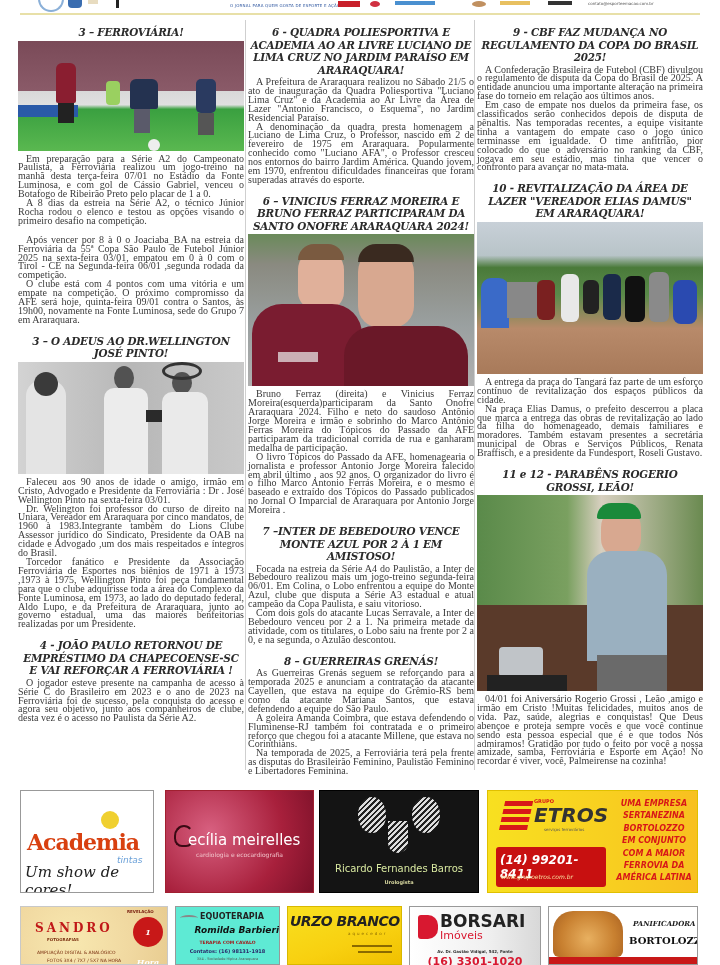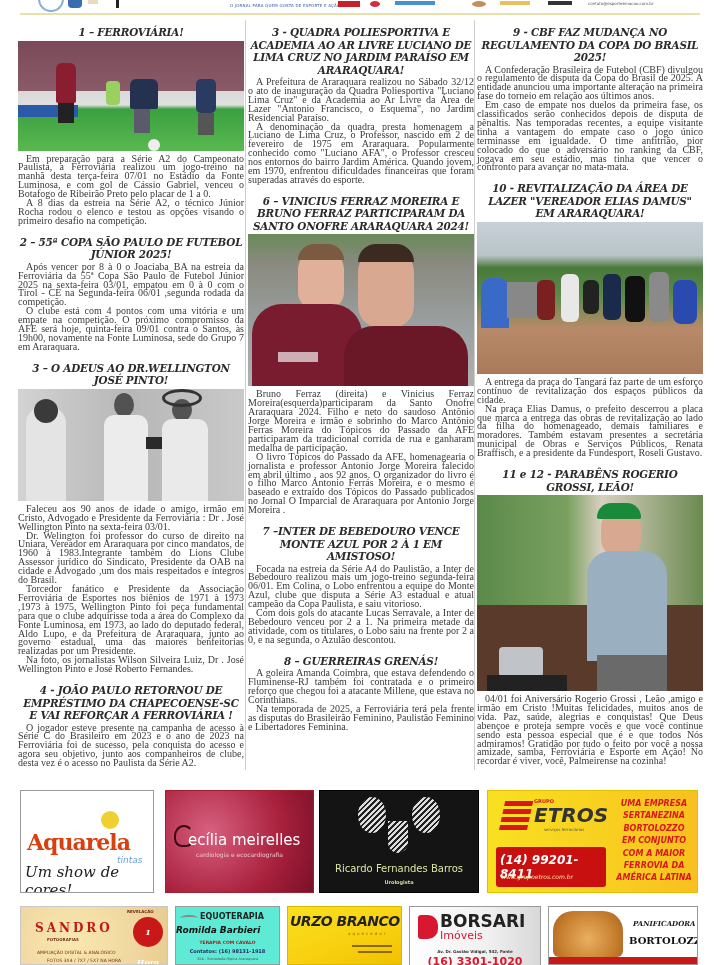--- a/index.html
+++ b/index.html
@@ -52,70 +52,68 @@
   <div class="sp" style="left:548px;width:24px;background:#333;height:4px;"></div>
   <div class="mail">contato@esporteemacao.com.br</div>
   <div class="rule"></div>
 </div>
 
 <div class="vline" style="left:245px"></div>
 <div class="vline" style="left:474px"></div>
 
 <div class="col c1">
   <div class="art">
-    <h2>1 – FERROVIÁRIA!</h2>
+    <h2>3 – FERROVIÁRIA!</h2>
     <div class="photo" style="height:110px;background:linear-gradient(#7a4a58 0,#8a5a68 45%,#d8d8d8 45%,#e0e0e0 58%,#3aa040 62%,#5ab850 100%);">
       <span style="left:0;top:64px;width:60px;height:12px;background:#2a5aa8;"></span>
       <span style="left:38px;top:22px;width:20px;height:40px;background:#8a1e30;border-radius:6px 6px 2px 2px;"></span>
       <span style="left:40px;top:62px;width:16px;height:20px;background:#222;"></span>
       <span style="left:88px;top:40px;width:14px;height:24px;background:#9ad060;border-radius:4px;"></span>
       <span style="left:112px;top:38px;width:28px;height:30px;background:#243250;border-radius:6px 6px 2px 2px;"></span>
       <span style="left:116px;top:68px;width:16px;height:24px;background:#5a5a6a;"></span>
       <span style="left:178px;top:38px;width:20px;height:34px;background:#2a3a60;border-radius:5px;"></span>
       <span style="left:180px;top:72px;width:16px;height:22px;background:#555;"></span>
       <span style="left:130px;top:98px;width:12px;height:12px;background:#eee;border-radius:50%;"></span>
     </div>
     <p>Em preparação para a Série A2 do Campeonato Paulista, a Ferroviária realizou um jogo-treino na manhã desta terça-feira 07/01 no Estádio da Fonte Luminosa, e com gol de Cássio Gabriel, venceu o Botafogo de Ribeirão Preto pelo placar de 1 a 0.</p>
     <p>A 8 dias da estreia na Série A2, o técnico Júnior Rocha rodou o elenco e testou as opções visando o primeiro desafio na competição.</p>
   </div>
 
   <div class="art">
-    <h2>2 – 55ª COPA SÃO PAULO DE FUTEBOL JÚNIOR 2025!</h2>
     <p>Após vencer por 8 à 0 o Joaciaba_BA na estreia da Ferroviária da 55ª Copa São Paulo de Futebol Júnior 2025 na sexta-feira 03/01, empatou em 0 à 0 com o Tirol - CE na Segunda-feira 06/01 ,segunda rodada da competição.</p>
     <p>O clube está com 4 pontos com uma vitória e um empate na competição. O próximo compromisso da AFE será hoje, quinta-feira 09/01 contra o Santos, às 19h00, novamente na Fonte Luminosa, sede do Grupo 7 em Araraquara.</p>
   </div>
 
   <div class="art">
     <h2>3 – O ADEUS AO DR.WELLINGTON JOSÉ PINTO!</h2>
     <div class="photo" style="height:112px;background:linear-gradient(90deg,#d8d2c8,#bdb6aa 50%,#cfc8bc);filter:grayscale(1);">
       <span style="left:8px;top:18px;width:40px;height:94px;background:#e8e4dc;border-radius:16px 16px 0 0;"></span>
       <span style="left:16px;top:10px;width:24px;height:24px;background:#3a3a3a;border-radius:50%;"></span>
       <span style="left:96px;top:4px;width:20px;height:24px;background:#5a5048;border-radius:50%;"></span>
       <span style="left:86px;top:26px;width:44px;height:86px;background:#f0ece4;border-radius:10px 10px 0 0;"></span>
       <span style="left:128px;top:48px;width:22px;height:12px;background:#2a2a2a;"></span>
       <span style="left:154px;top:10px;width:20px;height:22px;background:#5a5048;border-radius:50%;"></span>
       <span style="left:144px;top:30px;width:46px;height:82px;background:#eeeae2;border-radius:10px 10px 0 0;"></span>
       <span style="left:144px;top:0;width:40px;height:18px;border:3px solid #333;border-radius:50%;"></span>
     </div>
     <p>Faleceu aos 90 anos de idade o amigo, irmão em Cristo, Advogado e Presidente da Ferroviária : Dr . José Wellington Pinto na sexta-feira 03/01.</p>
     <p>Dr. Welington foi professor do curso de direito na Uniara, Vereador em Araraquara por cinco mandatos, de 1960 à 1983.Integrante também do Lions Clube Assessor jurídico do Sindicato, Presidente da OAB na cidade e Advogado ,um dos mais respeitados e íntegros do Brasil.</p>
     <p>Torcedor fanático e Presidente da Associação Ferroviária de Esportes nos biênios de 1971 à 1973 ,1973 à 1975, Wellington Pinto foi peça fundamental para que o clube adquirisse toda a área do Complexo da Fonte Luminosa, em 1973, ao lado do deputado federal, Aldo Lupo, e da Prefeitura de Araraquara, junto ao governo estadual, uma das maiores benfeitorias realizadas por um Presidente.</p>
-    <p>Na foto, os jornalistas Wilson Silveira Luiz, Dr . José Wellington Pinto e José Roberto Fernandes.</p>
   </div>
 
   <div class="art">
     <h2>4 - JOÃO PAULO RETORNOU DE EMPRÉSTIMO DA CHAPECOENSE-SC E VAI REFORÇAR A FERROVIÁRIA !</h2>
     <p>O jogador esteve presente na campanha de acesso à Série C do Brasileiro em 2023 e o ano de 2023 na Ferroviária foi de sucesso, pela conquista do acesso e agora seu objetivo, junto aos companheiros de clube, desta vez é o acesso no Paulista da Série A2.</p>
   </div>
 </div>
 
 <div class="col c2">
   <div class="art">
-    <h2>3 - QUADRA POLIESPORTIVA E ACADEMIA AO AR LIVRE LUCIANO DE LIMA CRUZ NO JARDIM PARAÍSO EM ARARAQUARA!</h2>
-    <p>A Prefeitura de Araraquara realizou no Sábado 32/12 o ato de inauguração da Quadra Poliesportiva "Luciano Lima Cruz" e da Academia ao Ar Livre da Área de Lazer "Antonio Francisco, o Esquema", no Jardim Residencial Paraíso.</p>
+    <h2>6 - QUADRA POLIESPORTIVA E ACADEMIA AO AR LIVRE LUCIANO DE LIMA CRUZ NO JARDIM PARAÍSO EM ARARAQUARA!</h2>
+    <p>A Prefeitura de Araraquara realizou no Sábado 21/5 o ato de inauguração da Quadra Poliesportiva "Luciano Lima Cruz" e da Academia ao Ar Livre da Área de Lazer "Antonio Francisco, o Esquema", no Jardim Residencial Paraíso.</p>
     <p>A denominação da quadra presta homenagem a Luciano de Lima Cruz, o Professor, nascido em 2 de fevereiro de 1975 em Araraquara. Popularmente conhecido como "Luciano AFA", o Professor cresceu nos entornos do bairro Jardim América. Quando jovem, em 1970, enfrentou dificuldades financeiras que foram superadas através do esporte.</p>
   </div>
 
   <div class="art">
     <h2>6 – VINICIUS FERRAZ MOREIRA E BRUNO FERRAZ PARTICIPARAM DA SANTO ONOFRE ARARAQUARA 2024!</h2>
     <div class="photo" style="height:152px;background:linear-gradient(#6a8a5a 0,#8a8a80 20%,#9aa0a0 60%,#b0b0b0 100%);">
       <span style="left:50px;top:14px;width:46px;height:62px;background:#e0b09a;border-radius:22px 22px 18px 18px;"></span>
       <span style="left:50px;top:10px;width:46px;height:16px;background:#7a5a40;border-radius:20px 20px 0 0;"></span>
       <span style="left:4px;top:70px;width:110px;height:82px;background:#7a1c30;border-radius:30px 30px 0 0;"></span>
       <span style="left:110px;top:14px;width:56px;height:80px;background:#d8a890;border-radius:24px 24px 22px 22px;"></span>
@@ -128,20 +126,21 @@
   </div>
 
   <div class="art">
     <h2>7 –INTER DE BEBEDOURO VENCE MONTE AZUL POR 2 À 1 EM AMISTOSO!</h2>
     <p>Focada na estreia da Série A4 do Paulistão, a Inter de Bebedouro realizou mais um jogo-treino segunda-feira 06/01. Em Colina, o Lobo enfrentou a equipe do Monte Azul, clube que disputa a Série A3 estadual e atual campeão da Copa Paulista, e saiu vitorioso.</p>
     <p>Com dois gols do atacante Lucas Serravale, a Inter de Bebedouro venceu por 2 a 1. Na primeira metade da atividade, com os titulares, o Lobo saiu na frente por 2 a 0, e na segunda, o Azulão descontou.</p>
   </div>
 
   <div class="art">
     <h2>8 – GUERREIRAS GRENÁS!</h2>
+    <p>As Guerreiras Grenás seguem se reforçando para a temporada 2025 e anunciam a contratação da atacante Cayellen, que estava na equipe do Grêmio-RS bem como da atacante Mariana Santos, que estava defendendo a equipe do São Paulo.</p>
     <p>A goleira Amanda Coimbra, que estava defendendo o Fluminense-RJ também foi contratada e o primeiro reforço que chegou foi a atacante Millene, que estava no Corinthians.</p>
     <p>Na temporada de 2025, a Ferroviária terá pela frente as disputas do Brasileirão Feminino, Paulistão Feminino e Libertadores Feminina.</p>
   </div>
 </div>
 
 <div class="col c3">
   <div class="art">
     <h2>9 - CBF FAZ MUDANÇA NO REGULAMENTO DA COPA DO BRASIL 2025!</h2>
     <p>A Confederação Brasileira de Futebol (CBF) divulgou o regulamento de disputa da Copa do Brasil de 2025. A entidade anunciou uma importante alteração na primeira fase do torneio em relação aos últimos anos.</p>
     <p>Em caso de empate nos duelos da primeira fase, os classificados serão conhecidos depois de disputa de pênaltis. Nas temporadas recentes, a equipe visitante tinha a vantagem do empate caso o jogo único terminasse em igualdade. O time anfitrião, pior colocado do que o adversário no ranking da CBF, jogava em seu estádio, mas tinha que vencer o confronto para avançar no mata-mata.</p>
@@ -174,21 +173,21 @@
       <span style="left:120px;top:160px;width:70px;height:36px;background:#6a6a6a;"></span>
       <span style="left:22px;top:152px;width:44px;height:30px;background:#c0c4c8;border-radius:4px;"></span>
       <span style="left:10px;top:180px;width:80px;height:16px;background:#222;"></span>
     </div>
     <p>04/01 foi Aniversário Rogerio Grossi , Leão ,amigo e irmão em Cristo !Muitas felicidades, muitos anos de vida. Paz, saúde, alegrias e conquistas! Que Deus abençoe e proteja sempre vocês e que você continue sendo esta pessoa especial que é e que todos Nós admiramos! Gratidão por tudo o feito por você a nossa amizade, samba, Ferroviária e Esporte em Ação! No recordar é viver, você, Palmeirense na cozinha!</p>
   </div>
 </div>
 
 <div class="ad" style="left:20px;top:790px;width:134px;height:103px;background:#fff;border-color:#999;">
   <div style="position:absolute;left:80px;top:20px;width:18px;height:18px;background:#f0d030;border-radius:50%;"></div>
-  <div style="position:absolute;left:6px;top:38px;font:bold 22px 'DejaVu Serif',serif;color:#d84010;letter-spacing:-1px;">Aquarela</div>
+  <div style="position:absolute;left:6px;top:38px;font:bold 22px 'DejaVu Serif',serif;color:#d84010;letter-spacing:-1px;">Academia</div>
   <div style="position:absolute;left:96px;top:64px;font:italic 9px 'DejaVu Sans',sans-serif;color:#6aa0d8;">tintas</div>
   <div style="position:absolute;left:4px;top:72px;font:italic 15px 'DejaVu Serif',serif;color:#222;">Um show de cores!</div>
 </div>
 
 <div class="ad" style="left:165px;top:790px;width:149px;height:103px;background:radial-gradient(circle at 30% 40%,#d86080,#a8203c 60%,#7a1028);border-color:#a02030;">
   <div style="position:absolute;left:8px;top:34px;width:20px;height:22px;border:2px solid #3a0a14;border-radius:50% 50% 40% 40%;border-right-color:transparent;"></div>
   <div style="position:absolute;left:22px;top:40px;font:15px 'DejaVu Sans',sans-serif;color:#fff;">ecília meirelles</div>
   <div style="position:absolute;left:30px;top:60px;font:6px 'DejaVu Sans',sans-serif;color:#f0c0c8;">cardiologia e ecocardiografia</div>
 </div>
 
@@ -225,21 +224,21 @@
   <div style="position:absolute;left:26px;top:30px;font:bold 4px 'DejaVu Sans',sans-serif;color:#7a3010;">FOTOGRAFIAS</div>
   <div style="position:absolute;left:106px;top:2px;font:bold 4px 'DejaVu Sans',sans-serif;color:#7a2010;">REVELAÇÃO</div>
   <div style="position:absolute;left:112px;top:10px;width:30px;height:30px;border-radius:50%;background:#c81818;color:#fff;font:italic bold 8px 'DejaVu Serif',serif;text-align:center;line-height:30px;">1 Hora</div>
   <div style="position:absolute;left:16px;top:43px;font:4.5px 'DejaVu Sans',sans-serif;color:#7a3010;">AMPLIAÇÃO DIGITAL &amp; ANALÓGICO</div>
   <div style="position:absolute;left:26px;top:51px;font:4.5px 'DejaVu Sans',sans-serif;color:#7a3010;">FOTOS 3X4 / 7X7 / 5X7 NA HORA</div>
 </div>
 
 <div class="ad" style="left:175px;top:906px;width:105px;height:59px;background:#5eead4;border-color:#999;">
   <div style="position:absolute;left:4px;top:8px;width:18px;height:6px;border-top:2px solid #888;border-radius:50% 50% 0 0;"></div>
   <div style="position:absolute;left:24px;top:5px;font:bold 8px 'DejaVu Sans',sans-serif;color:#222;">EQUOTERAPIA</div>
-  <div style="position:absolute;left:0;right:0;top:18px;text-align:left;font:italic bold 9px 'DejaVu Sans',sans-serif;color:#111;">Romilda Barbieri</div>
+  <div style="position:absolute;left:0;right:0;top:18px;text-align:right;font:italic bold 9px 'DejaVu Sans',sans-serif;color:#111;">Romilda Barbieri</div>
   <div style="position:absolute;left:0;right:0;top:33px;text-align:center;font:bold 4.5px 'DejaVu Sans',sans-serif;color:#a02020;">TERAPIA COM CAVALO</div>
   <div style="position:absolute;left:0;right:0;top:41px;text-align:center;font:bold 5px 'DejaVu Sans',sans-serif;color:#2a2a6a;">Contatos: (16) 98131-1918</div>
   <div style="position:absolute;left:0;right:0;top:50px;text-align:center;font:3.5px 'DejaVu Sans',sans-serif;color:#555;">3X4 - Sociedade Hípica Araraquara</div>
 </div>
 
 <div class="ad" style="left:287px;top:906px;width:115px;height:59px;background:linear-gradient(160deg,#f8e020 0,#f8d010 60%,#f0c000 100%);border-color:#d8b800;">
   <div style="position:absolute;left:2px;top:6px;font:italic bold 14px 'DejaVu Sans',sans-serif;color:#222;letter-spacing:-0.5px;">URZO BRANCO</div>
   <div style="position:absolute;left:60px;top:24px;font:4px 'DejaVu Sans',sans-serif;color:#8a6a00;letter-spacing:2px;">aquecedor</div>
   <div style="position:absolute;left:64px;top:38px;width:40px;height:2px;background:#8a6a00;"></div>
   <div style="position:absolute;left:70px;top:44px;width:34px;height:2px;background:#8a6a00;"></div>

